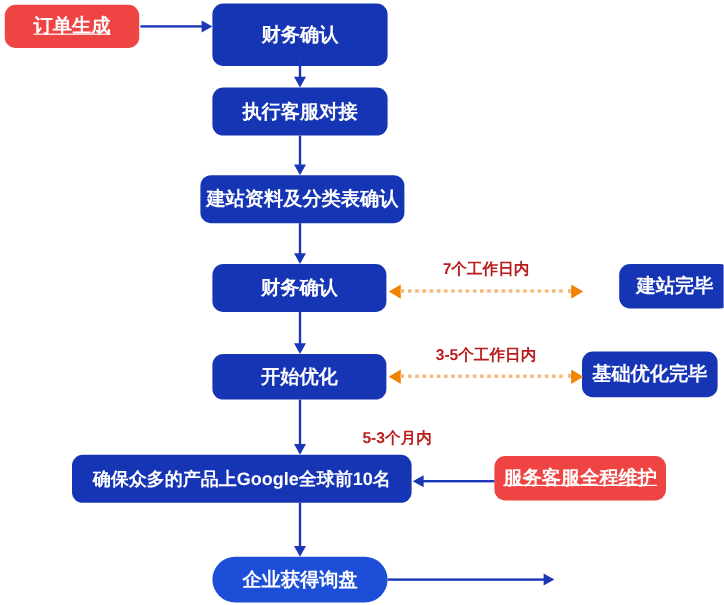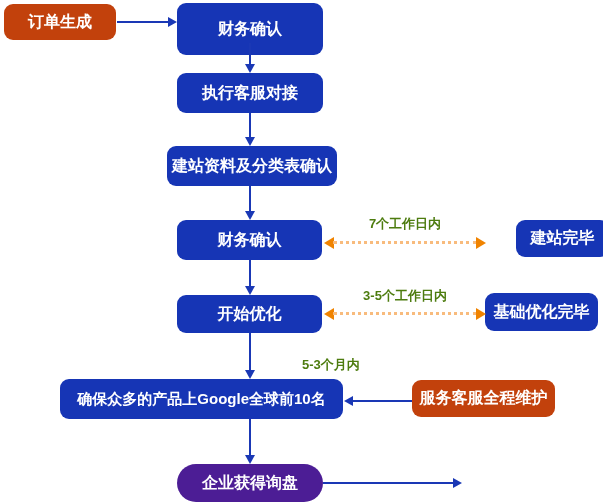--- a/index.html
+++ b/index.html
@@ -6,22 +6,22 @@
   body { background:#ffffff; font-family:"Liberation Sans", sans-serif; }
   .canvas {
     position:relative; width:603px; height:504px; background:#ffffff; overflow:hidden;
   }
   .node {
     position:absolute; display:flex; align-items:center; justify-content:center;
     color:#ffffff; font-weight:bold; font-size:16px; white-space:nowrap;
     border-radius:9px; text-align:center;
   }
   .node.dark  { background:#1635b5; }
-  .node.light { background:#c2410c; }
-  .node.orange{ background:#4c1d95;border-radius:19px; }
+  .node.light { background:#ef4444;text-decoration:underline; }
+  .node.orange{ background:#1d4ed8;border-radius:19px; }
   .node.tight { font-size:15px; }
 
   
   .varrow { position:absolute; width:12px; }
   .varrow .line { position:absolute; left:5px; top:0; bottom:7px; width:2px; background:#1a38b5; }
   .varrow .head-down { position:absolute; left:1px; bottom:0; width:0; height:0;
     border-left:5px solid transparent; border-right:5px solid transparent; border-top:9px solid #1a38b5; }
 
   .harrow { position:absolute; height:12px; }
   .harrow .line { position:absolute; top:5px; height:2px; background:#1a38b5; }
@@ -34,21 +34,21 @@
 
   
   .dotarrow { position:absolute; height:14px; }
   .dotarrow .dotline { position:absolute; left:9px; right:9px; top:5px; height:0;
     border-top:3px dotted #f8bb7d; }
   .dotarrow .tri-left { position:absolute; left:0; top:1px; width:0; height:0;
     border-top:6px solid transparent; border-bottom:6px solid transparent; border-right:10px solid #f08300; }
   .dotarrow .tri-right { position:absolute; right:0; top:1px; width:0; height:0;
     border-top:6px solid transparent; border-bottom:6px solid transparent; border-left:10px solid #f08300; }
 
-  .edge-label { position:absolute; color:#4d7c0f; font-size:13px; font-weight:bold; white-space:nowrap; }
+  .edge-label { position:absolute; color:#b91c1c; font-size:13px; font-weight:bold; white-space:nowrap; }
   .edge-label.centered { text-align:center; }
 </style>
 </head>
 <body>
 
 <div class="canvas">
 
   <div class="node light" style="left:4px; top:4px; width:112px; height:36px;">
     <span>订单生成</span>
   </div>

